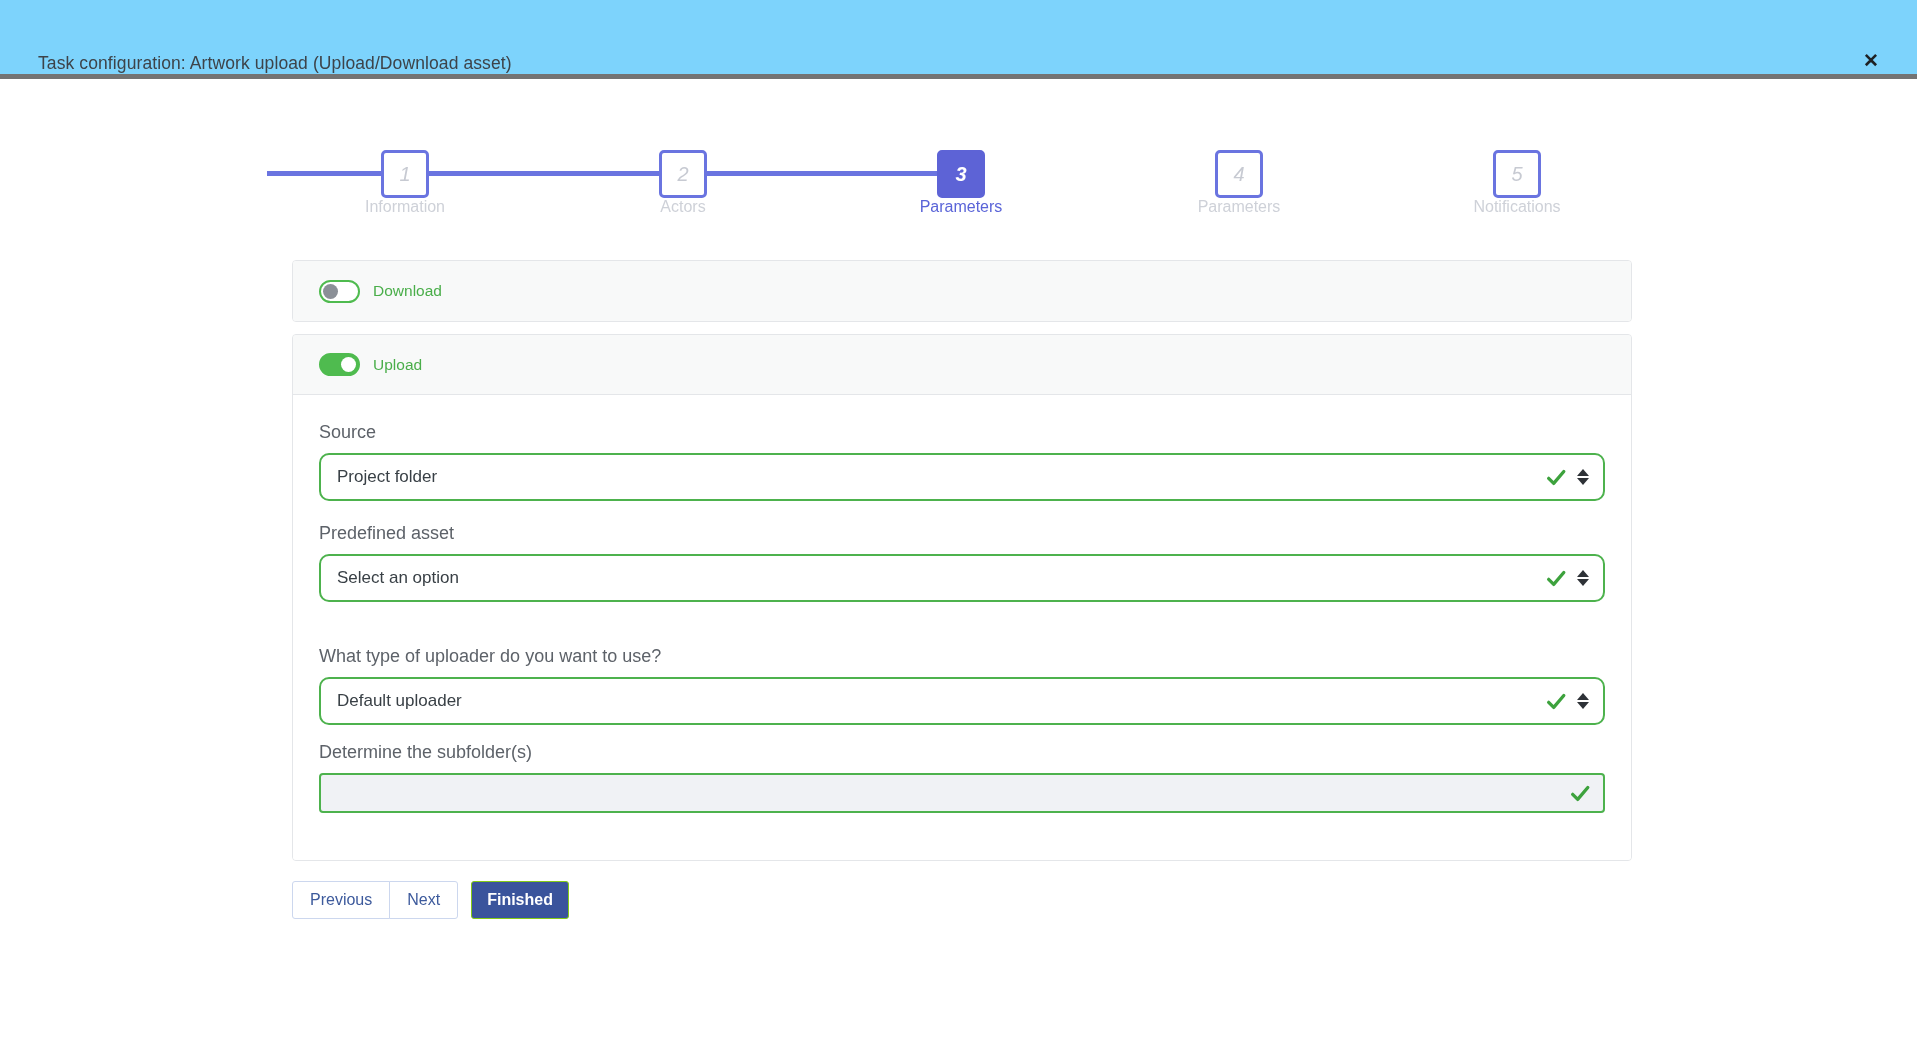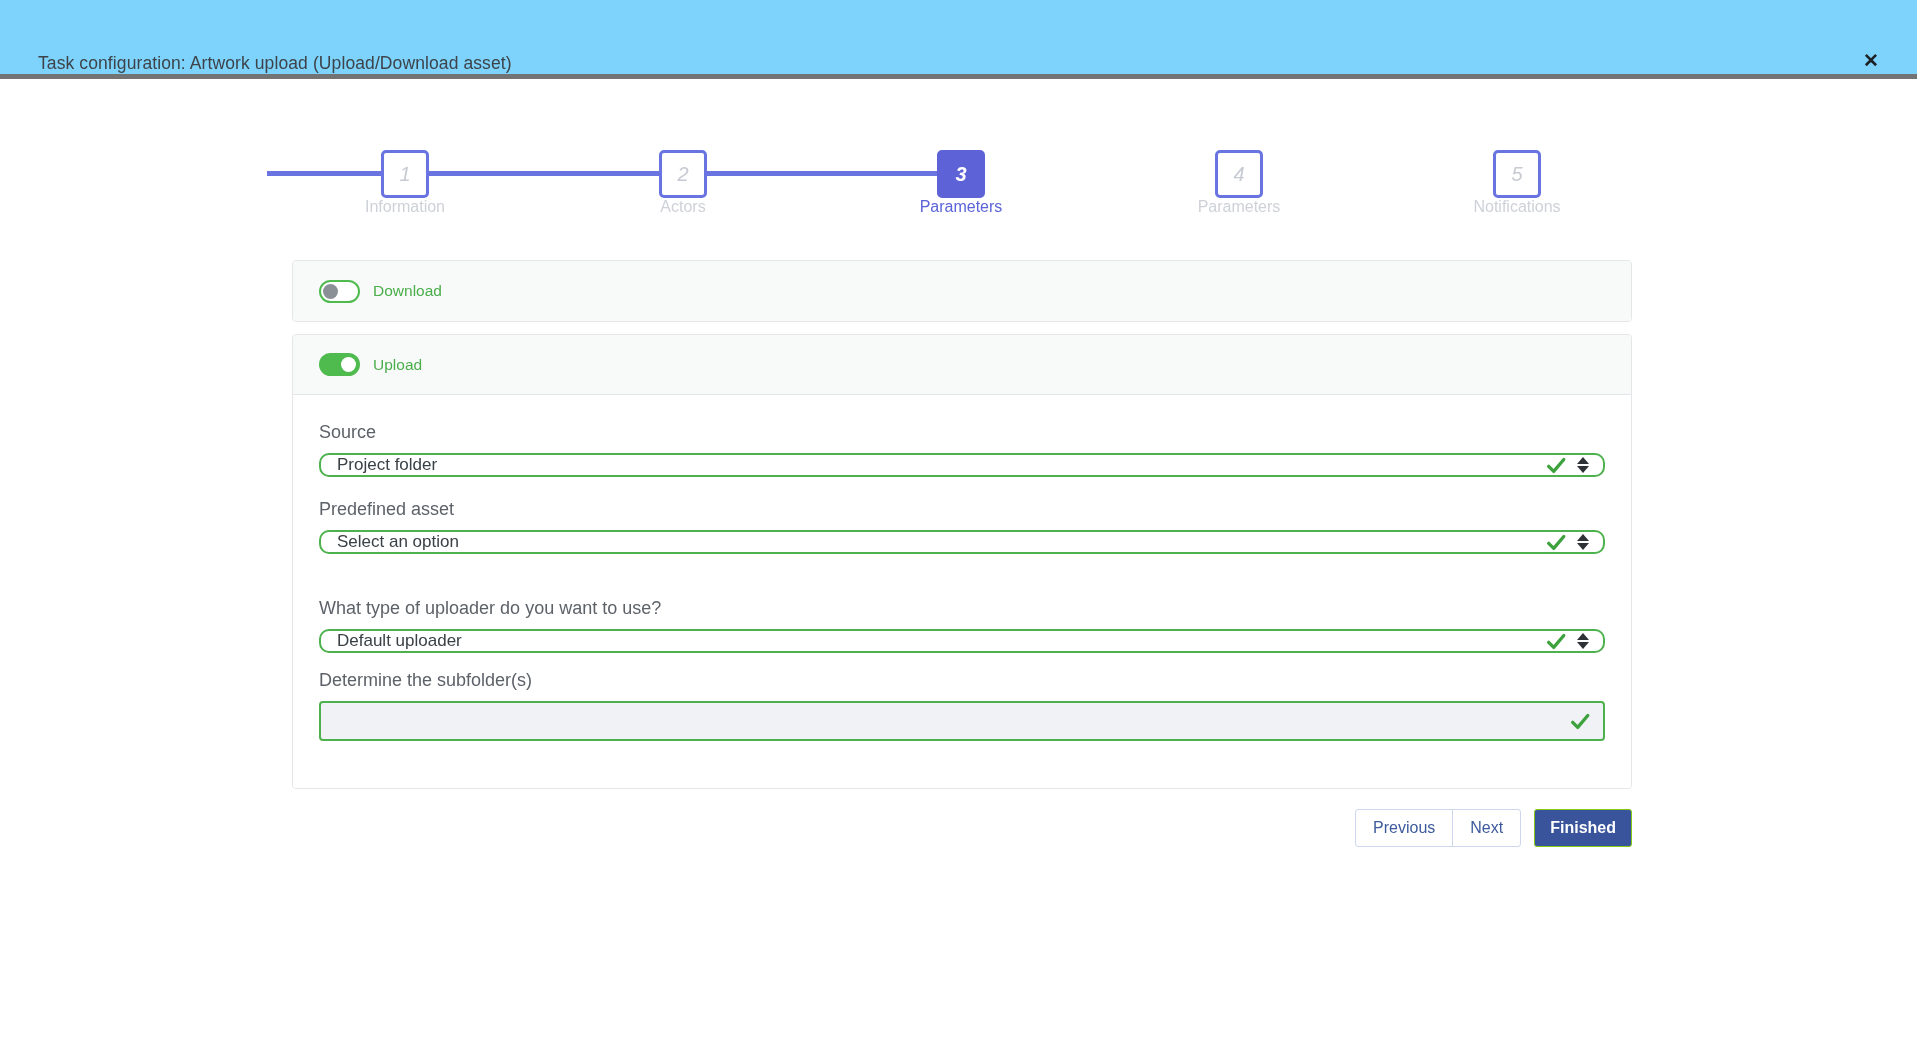--- a/index.html
+++ b/index.html
@@ -65,41 +65,41 @@
   .toggle[data-state="true"] { background: #4fbb4f; border: 2px solid #4fbb4f; }
   .toggle[data-state="true"] .knob {
     position: absolute; right: 2px; top: 2px; width: 15px; height: 15px;
     border-radius: 50%; background: #ffffff;
   }
   .toggle-label { margin-left: 13px; font-size: 15.5px; color: #4aae4a; }
 
   
   .field-label { font-size: 18px; color: #5d6269; margin-bottom: 10px; }
   .select-control {
-    height: 24px; border: 2px solid #4db24d; border-radius: 10px; background: #ffffff;
+    height: 48px; border: 2px solid #4db24d; border-radius: 10px; background: #ffffff;
     display: flex; align-items: center; padding: 0 14px 0 16px; cursor: pointer;
   }
   .select-value { font-size: 17px; color: #394046; flex: 1 1 auto; }
   .text-control {
     height: 40px; border: 2px solid #4db24d; border-radius: 4px; background: #f0f2f5;
     display: flex; align-items: center; padding: 0 12px 0 16px; cursor: text;
   }
   .field + .field { margin-top: 22px; }
   .field.gap-small { margin-top: 17px; }
   .field.gap-large { margin-top: 44px; }
   .check-icon { flex: 0 0 auto; display: flex; }
   .spin-icon { flex: 0 0 auto; margin-left: 10px; display: flex; flex-direction: column; align-items: center; gap: 2px; }
   .spin-icon i { display: block; width: 0; height: 0; border-left: 6px solid transparent; border-right: 6px solid transparent; }
   .spin-icon .up { border-bottom: 7px solid #2e3237; }
   .spin-icon .down { border-top: 7px solid #2e3237; }
 
   
   .footer {
     width: 1340px; margin: 20px 0 0 292px;
-    display: flex; justify-content: flex-end; align-items: center;
+    display: flex; justify-content: flex-start; align-items: center;
   }
   .btn {
     height: 38px; display: flex; align-items: center; font-size: 16px;
     cursor: pointer; user-select: none;
   }
   .btn-ghost {
     background: #ffffff; border: 1px solid #ccd7ee; color: #3d5a9c; padding: 0 17px;
   }
   .btn-prev { border-radius: 3px 0 0 3px; }
   .btn-next { border-radius: 0 3px 3px 0; margin-left: -1px; }

